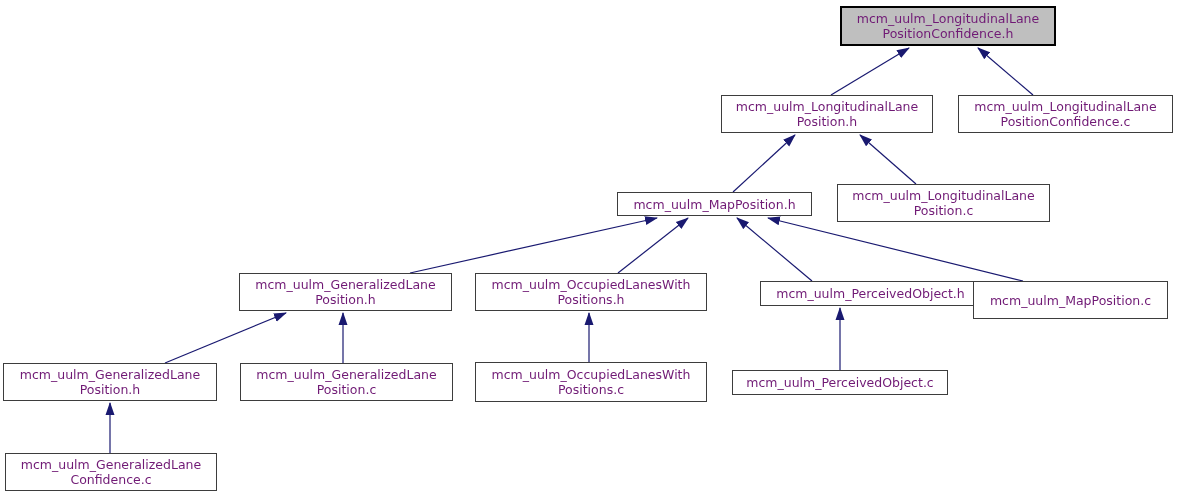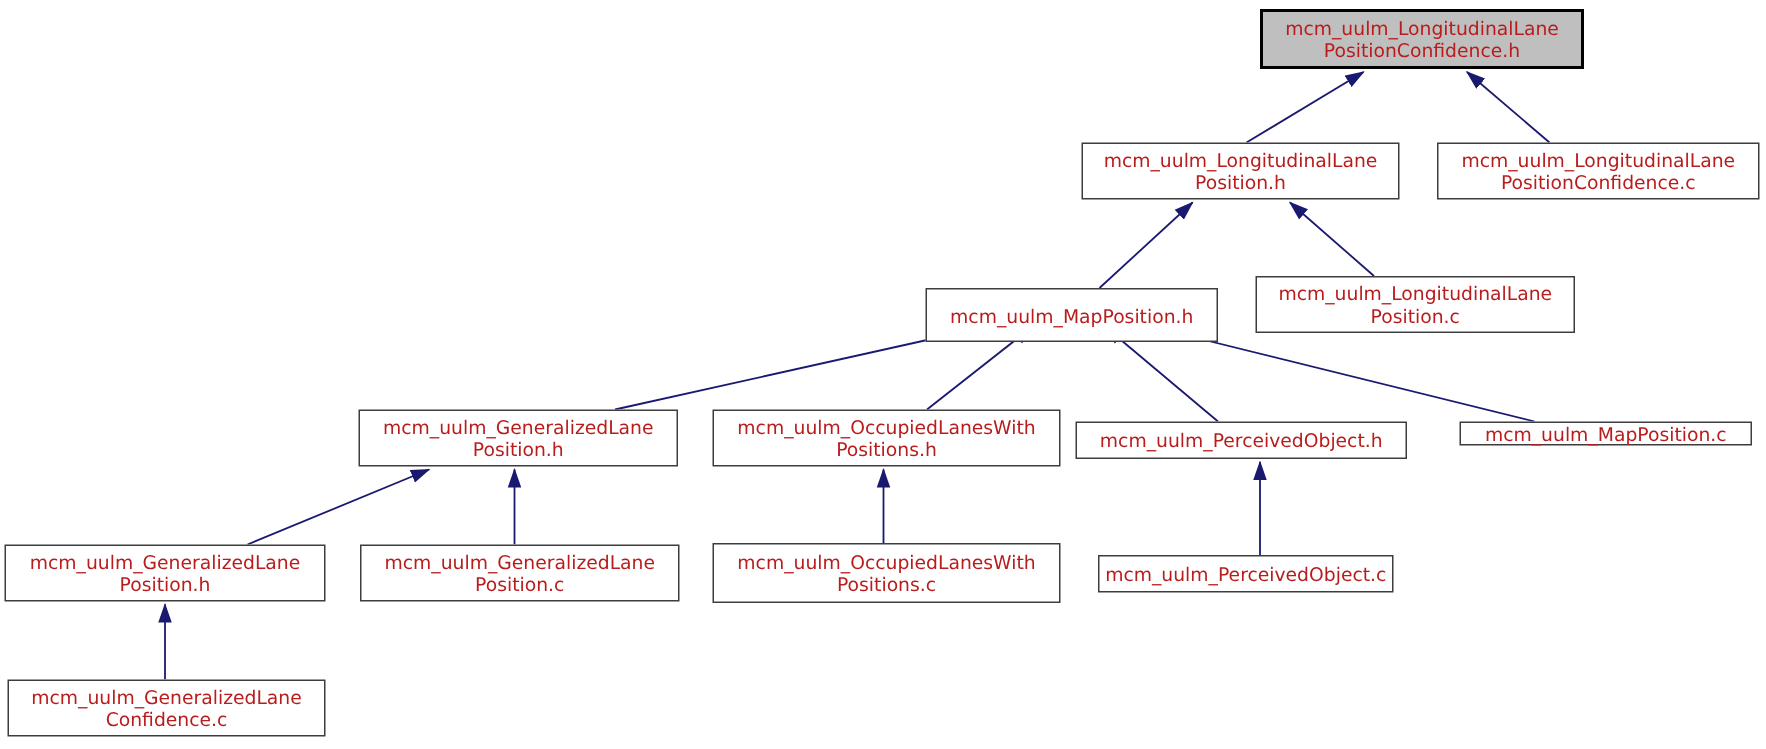--- a/index.html
+++ b/index.html
@@ -21,21 +21,21 @@
     top: 0;
     width: 1177px;
     height: 499px;
     pointer-events: none;
   }
   .node {
     position: absolute;
     box-sizing: border-box;
     background: #ffffff;
     border: 1px solid #3d3d3d;
-    color: #b91c1c;
+    color: #701a75;
     font-size: 12.5px;
     line-height: 15px;
     display: flex;
     flex-direction: column;
     align-items: center;
     justify-content: center;
     text-align: center;
     white-space: nowrap;
     cursor: pointer;
   }
@@ -80,54 +80,54 @@
         <span class="node-line">PositionConfidence.h</span>
       </div>
       <div class="node" style="left: 721px; top: 95px; width: 212px; height: 38px;">
         <span class="node-line">mcm_uulm_LongitudinalLane</span>
         <span class="node-line">Position.h</span>
       </div>
       <div class="node" style="left: 958px; top: 95px; width: 215px; height: 38px;">
         <span class="node-line">mcm_uulm_LongitudinalLane</span>
         <span class="node-line">PositionConfidence.c</span>
       </div>
-      <div class="node" style="left: 617px; top: 192px; width: 195px; height: 36px;">
+      <div class="node" style="left: 617px; top: 192px; width: 195px; height: 24px;">
         <span class="node-line">mcm_uulm_MapPosition.h</span>
       </div>
       <div class="node" style="left: 837px; top: 184px; width: 213px; height: 38px;">
         <span class="node-line">mcm_uulm_LongitudinalLane</span>
         <span class="node-line">Position.c</span>
       </div>
       <div class="node" style="left: 239px; top: 273px; width: 213px; height: 38px;">
         <span class="node-line">mcm_uulm_GeneralizedLane</span>
         <span class="node-line">Position.h</span>
       </div>
       <div class="node" style="left: 475px; top: 273px; width: 232px; height: 38px;">
         <span class="node-line">mcm_uulm_OccupiedLanesWith</span>
         <span class="node-line">Positions.h</span>
       </div>
-      <div class="node" style="left: 717px; top: 281px; width: 221px; height: 25px;">
+      <div class="node" style="left: 760px; top: 281px; width: 221px; height: 25px;">
         <span class="node-line">mcm_uulm_PerceivedObject.h</span>
       </div>
-      <div class="node" style="left: 973px; top: 281px; width: 195px; height: 16px;">
+      <div class="node" style="left: 973px; top: 281px; width: 195px; height: 38px;">
         <span class="node-line">mcm_uulm_MapPosition.c</span>
       </div>
       <div class="node" style="left: 3px; top: 363px; width: 214px; height: 38px;">
         <span class="node-line">mcm_uulm_GeneralizedLane</span>
         <span class="node-line">Position.h</span>
       </div>
       <div class="node" style="left: 240px; top: 363px; width: 213px; height: 38px;">
         <span class="node-line">mcm_uulm_GeneralizedLane</span>
         <span class="node-line">Position.c</span>
       </div>
       <div class="node" style="left: 475px; top: 362px; width: 232px; height: 40px;">
         <span class="node-line">mcm_uulm_OccupiedLanesWith</span>
         <span class="node-line">Positions.c</span>
       </div>
-      <div class="node" style="left: 732px; top: 370px; width: 197px; height: 25px;">
+      <div class="node" style="left: 732px; top: 370px; width: 216px; height: 25px;">
         <span class="node-line">mcm_uulm_PerceivedObject.c</span>
       </div>
       <div class="node" style="left: 5px; top: 453px; width: 212px; height: 38px;">
         <span class="node-line">mcm_uulm_GeneralizedLane</span>
         <span class="node-line">Confidence.c</span>
       </div>
     </div>
 </div>
 
 </body></html>

